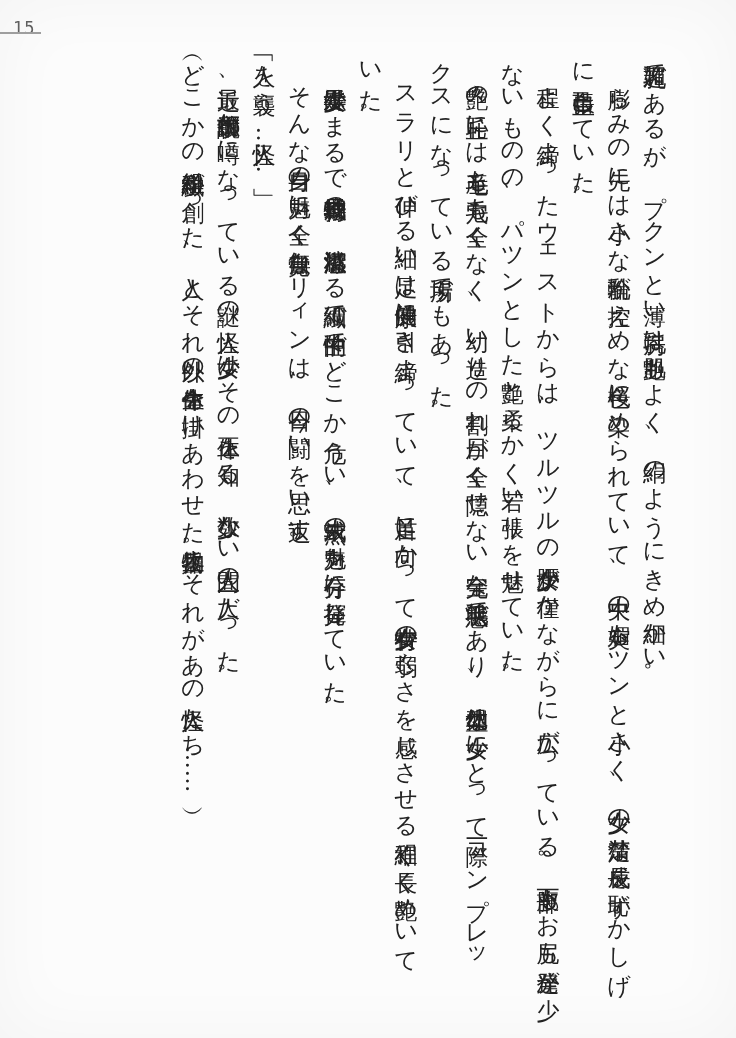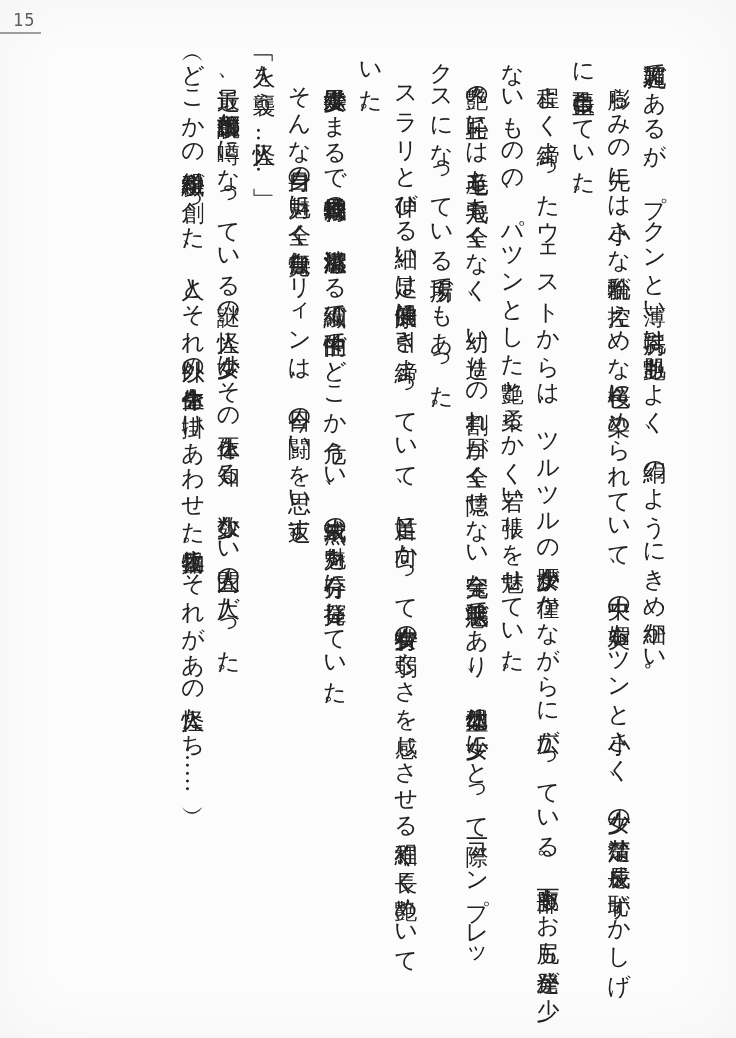--- a/index.html
+++ b/index.html
@@ -11,21 +11,21 @@
     position: relative;
     width: 736px;
     height: 1038px;
     background: #fcfcfc;
     overflow: hidden;
     box-shadow: inset 0 0 70px rgba(0,0,0,0.035);
     font-family: "DejaVu Serif", "Liberation Serif", serif;
   }
   .page-number {
     position: absolute;
-    top: 9px;
+    top: 17px;
     left: 13px;
     font-family: "DejaVu Sans Mono", "Liberation Mono", monospace;
     font-size: 17px;
     line-height: 22px;
     letter-spacing: 1px;
     color: #5f5f5f;
   }
   .page-number-underline {
     position: absolute;
     top: 32px;

